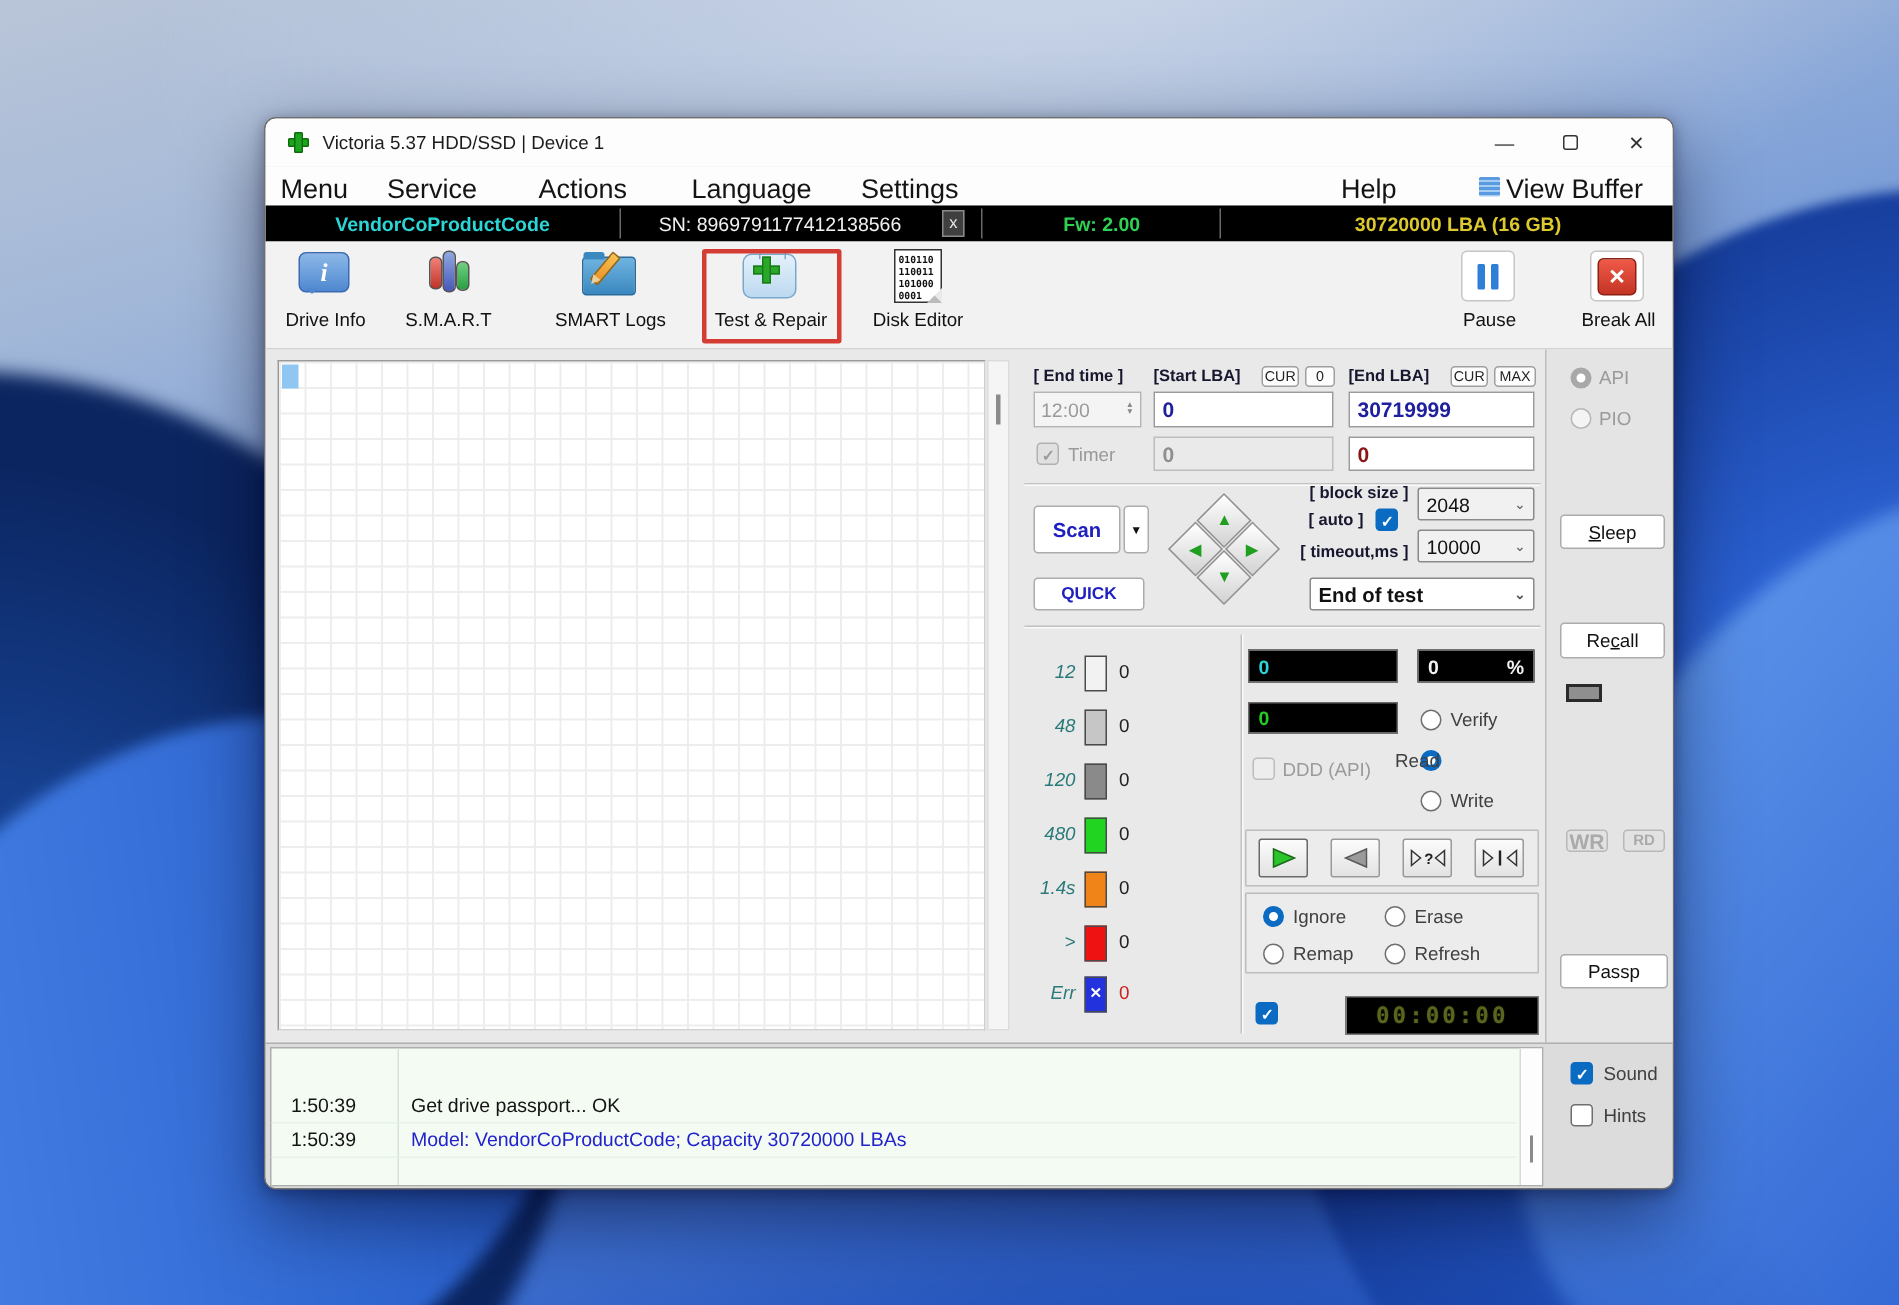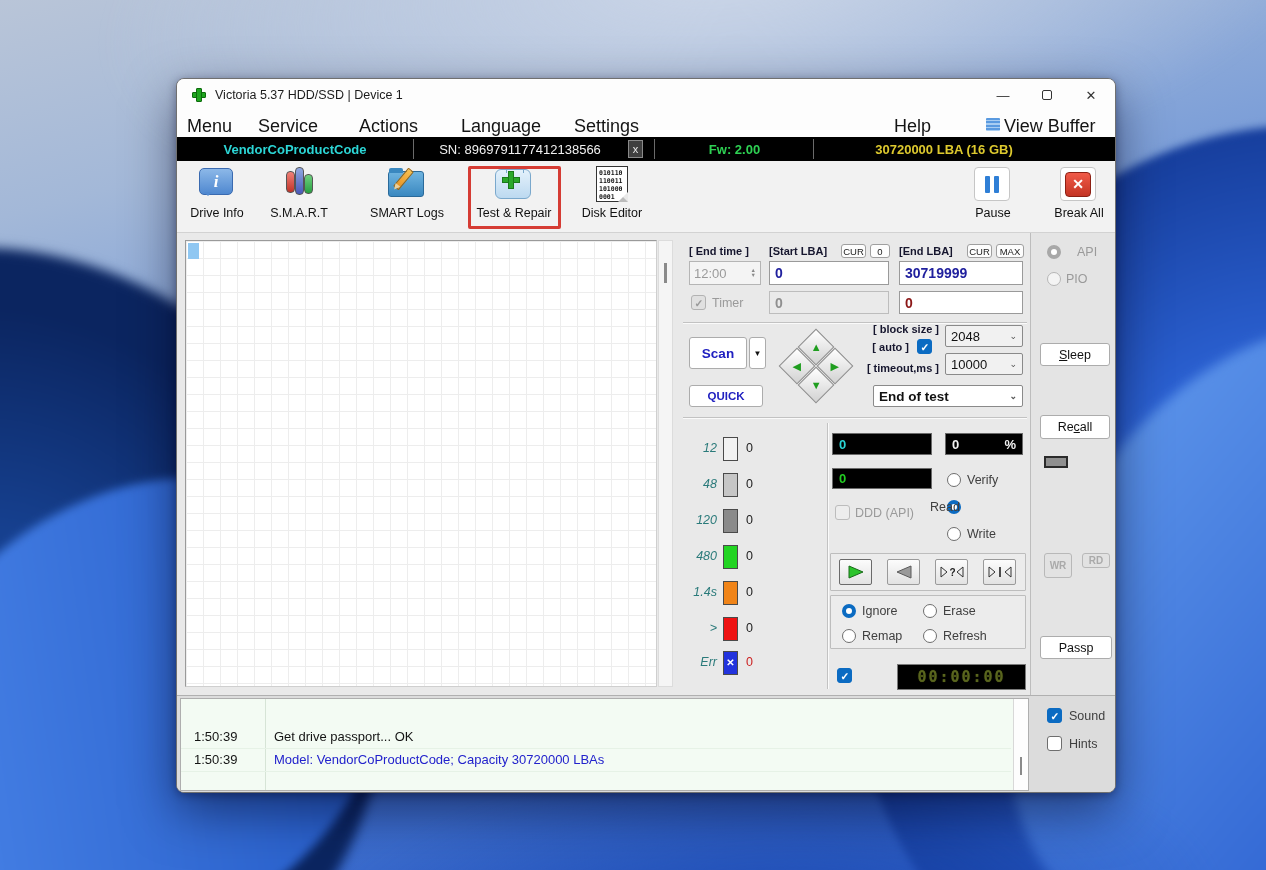--- a/index.html
+++ b/index.html
@@ -204,21 +204,21 @@
     </div>
 
     <div class="devicebar">
       <div class="dseg" style="left:0;width:236px;color:#2cd6d6">VendorCoProductCode</div>
       <div class="ddiv" style="left:236px"></div>
       <div class="dseg" style="left:238px;width:210px;color:#f0f0f0;font-weight:500">SN: 8969791177412138566</div>
       <div class="dx">x</div>
       <div class="ddiv" style="left:477px"></div>
       <div class="dseg" style="left:479px;width:157px;color:#2ed153">Fw: 2.00</div>
       <div class="ddiv" style="left:636px"></div>
-      <div class="dseg" style="left:616px;width:302px;color:#ddc92e">30720000 LBA (16 GB)</div>
+      <div class="dseg" style="left:644px;width:302px;color:#ddc92e">30720000 LBA (16 GB)</div>
     </div>
 
     <div class="toolbar">
       <div class="tbtn" style="left:0">
         <div class="ticon">
             <div class="ic-info">i</div>
           </div>
         <div class="lbl">Drive Info</div>
       </div>
       <div class="tbtn" style="left:82px">
@@ -425,34 +425,34 @@
         <span class="rad" style="left:92px;top:33px"></span>
         <span class="glab" style="left:112px;top:33px">Refresh</span>
       </div>
 
       <span class="chk on" style="left:660px;top:435px"></span>
       <span class="glab" style="left:721px;top:436px;font-weight:bold;color:#b91c1c;font-size:13px">Grid</span>
       <div class="led" style="left:720px;top:431px;width:129px;height:26px">00:00:00</div>
 
       <div class="sidebar">
         <span class="rad dis on" style="left:16px;top:12px"></span>
-        <span class="glab dim" style="left:46px;top:12px">API</span>
+        <span class="glab dim" style="left:35px;top:12px">API</span>
         <span class="rad dis" style="left:16px;top:39px"></span>
         <span class="glab dim" style="left:35px;top:39px">PIO</span>
         <div class="ledrect"></div>
         <div class="btn" style="left:9px;top:110px;width:70px;height:23px">
           <span style="text-decoration:underline">S</span>
             <span>leep</span>
         </div>
         <div class="btn" style="left:9px;top:182px;width:70px;height:24px">
           <span>Re</span>
             <span style="text-decoration:underline">c</span>
             <span>all</span>
         </div>
-        <div class="btn" style="left:13px;top:320px;width:28px;height:25px;font-size:10px;font-weight:bold;color:#aaa;background:#e2e2e2;border-color:#b8b8b8">WR</div>
+        <div class="btn" style="left:13px;top:320px;width:28px;height:15px;font-size:14px;font-weight:bold;color:#aaa;background:#e2e2e2;border-color:#b8b8b8">WR</div>
         <div class="btn" style="left:51px;top:320px;width:28px;height:15px;font-size:10px;font-weight:bold;color:#aaa;background:#e2e2e2;border-color:#b8b8b8">RD</div>
         <div class="btn" style="left:9px;top:403px;width:72px;height:23px">Passp</div>
       </div>
     </div>
 
     <div class="logarea">
       <div class="logbox">
         <div class="logdiv"></div>
         <div class="lrow" style="top:27px">
           <span class="t">1:50:39</span>

